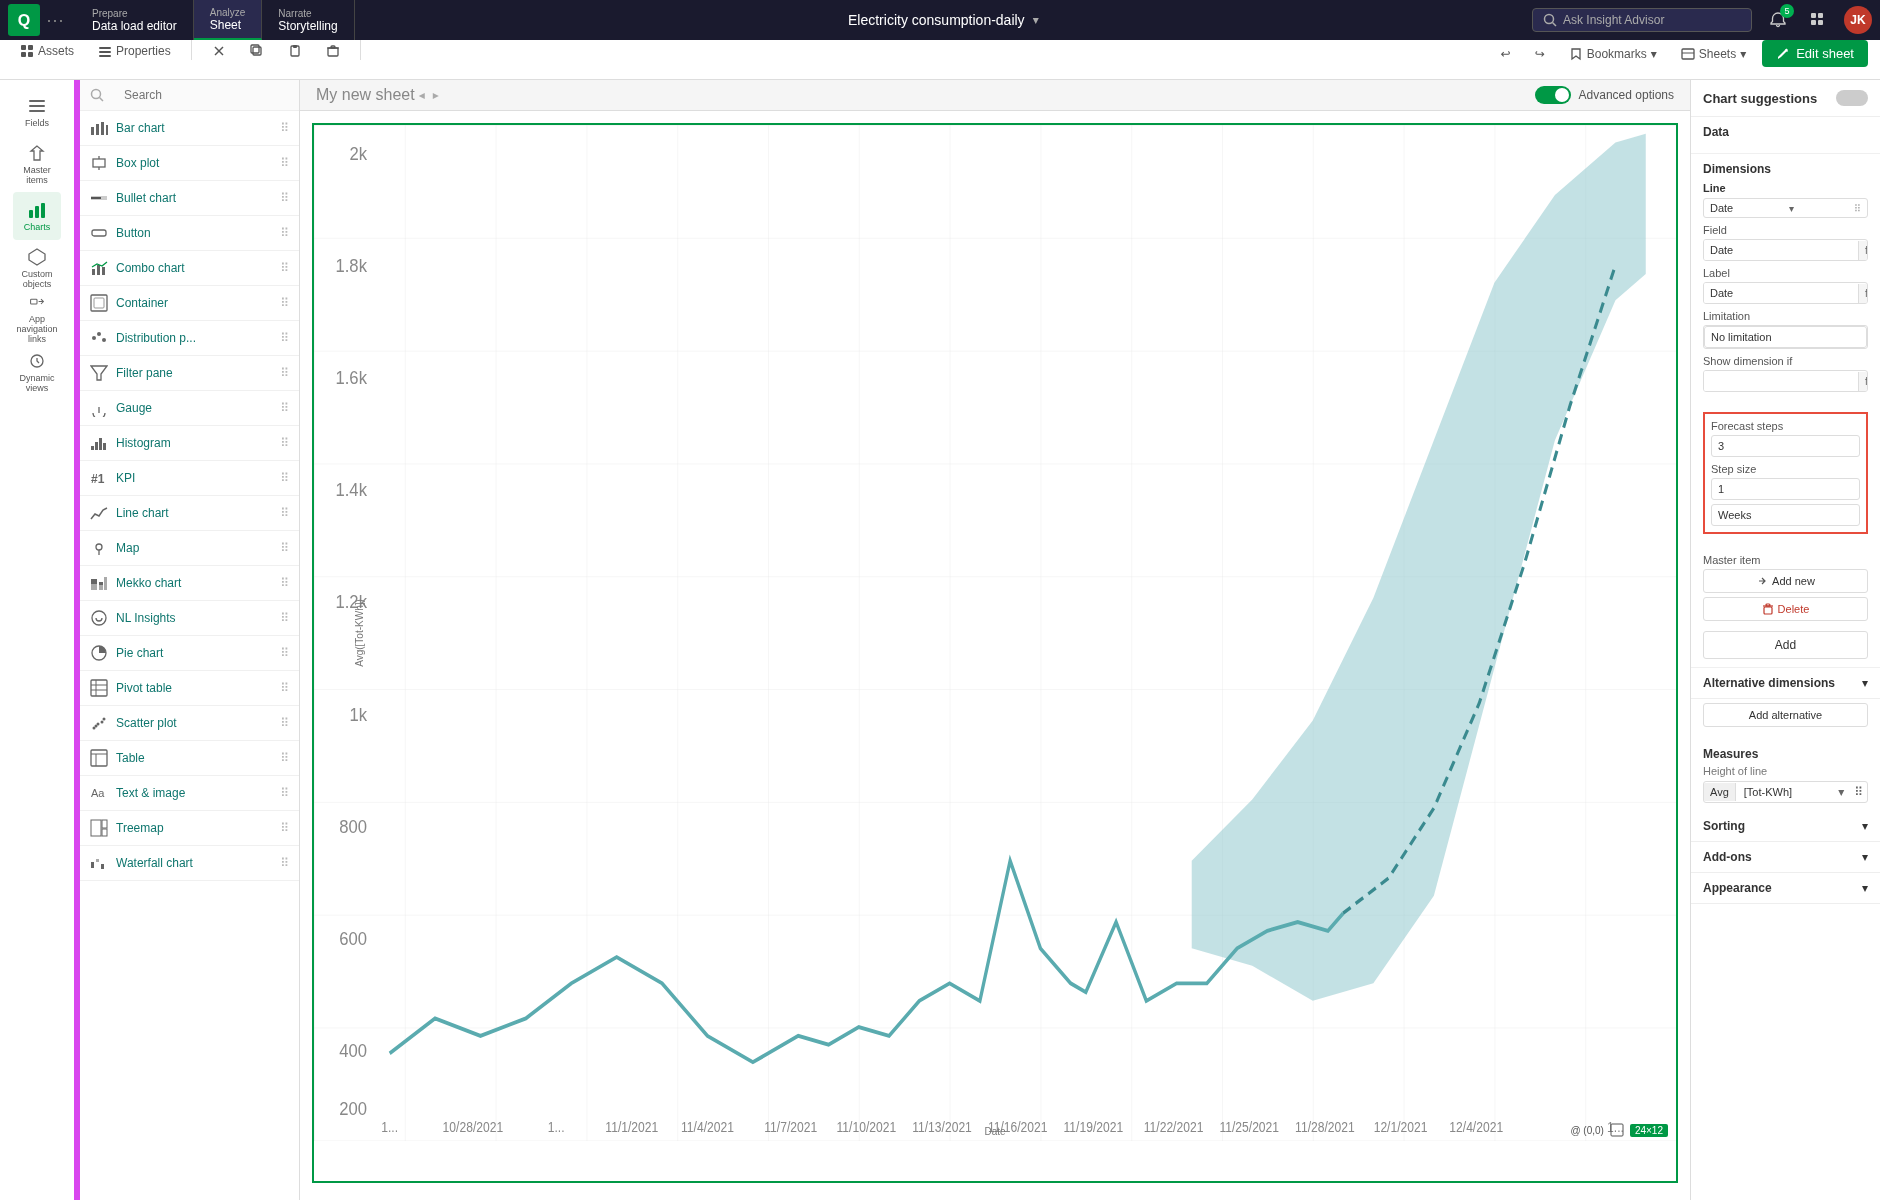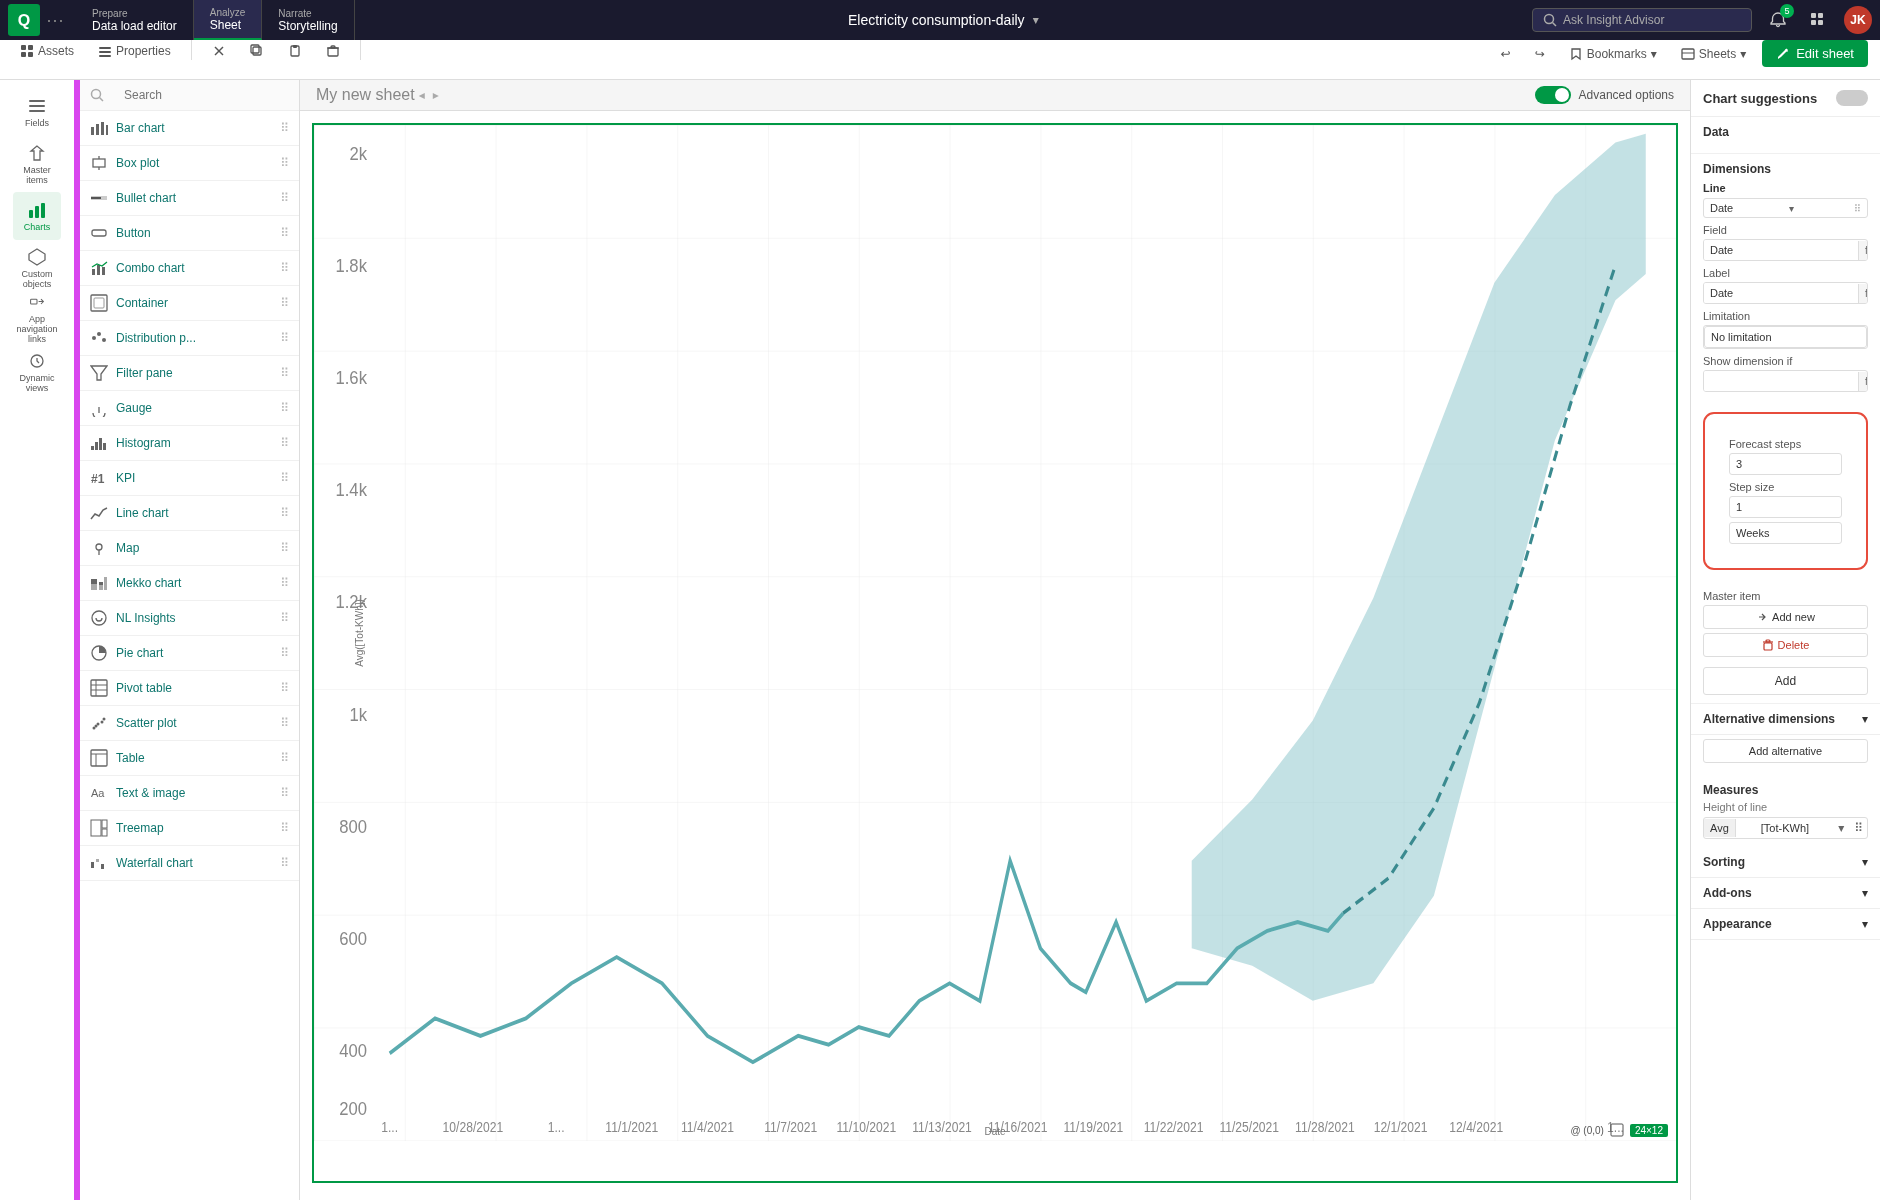--- a/index.html
+++ b/index.html
@@ -160,21 +160,21 @@
     }
 
     .rp-select {
       width: 100%; padding: 4px 6px; border: 1px solid #ddd; border-radius: 3px;
       font-size: 11px; color: #333; background: #fff; appearance: none;
       cursor: pointer;
     }
 
     
     .forecast-box {
-      border: 2px solid #e74c3c; border-radius: 11px; padding: 24px; margin: 20px 0;
+      border: 2px solid #e74c3c; border-radius: 0; padding: 6px; margin: 20px 0;
     }
     .rp-number-input {
       width: 100%; padding: 4px 6px; border: 1px solid #ddd; border-radius: 3px;
       font-size: 11px; color: #333; background: #fff; outline: none;
     }
 
     .rp-btn {
       width: 100%; padding: 5px 8px; border: 1px solid #ddd; border-radius: 3px;
       background: #fff; cursor: pointer; font-size: 11px; color: #333; margin-bottom: 4px;
       display: flex; align-items: center; justify-content: center; gap: 4px;
@@ -191,21 +191,21 @@
       display: flex; align-items: center; justify-content: space-between;
       padding: 8px 12px; border-bottom: 1px solid #eee; cursor: pointer;
     }
     .rp-collapsible-title { font-size: 12px; font-weight: 600; color: #333; }
 
     .measures-section { padding: 8px 12px; }
     .measures-title { font-size: 12px; font-weight: 700; color: #333; margin-bottom: 4px; }
     .measures-sub { font-size: 11px; color: #777; margin-bottom: 4px; }
     .measures-field {
       display: flex; align-items: center; border: 1px solid #ddd; border-radius: 3px;
-      overflow: hidden; gap: 2px; text-align: center;
+      overflow: hidden; gap: 2px;
     }
     .measures-avg { padding: 3px 6px; background: #f0f0f0; font-size: 11px; border-right: 1px solid #ddd; }
     .measures-val { flex: 1; padding: 3px 6px; font-size: 11px; }
     .measures-drop { padding: 3px 4px; color: #666; cursor: pointer; }
     .x-axis-label {
       text-align: center; font-size: 10px; color: #777; padding: 2px;
     }
 
     
     .status-bar {

